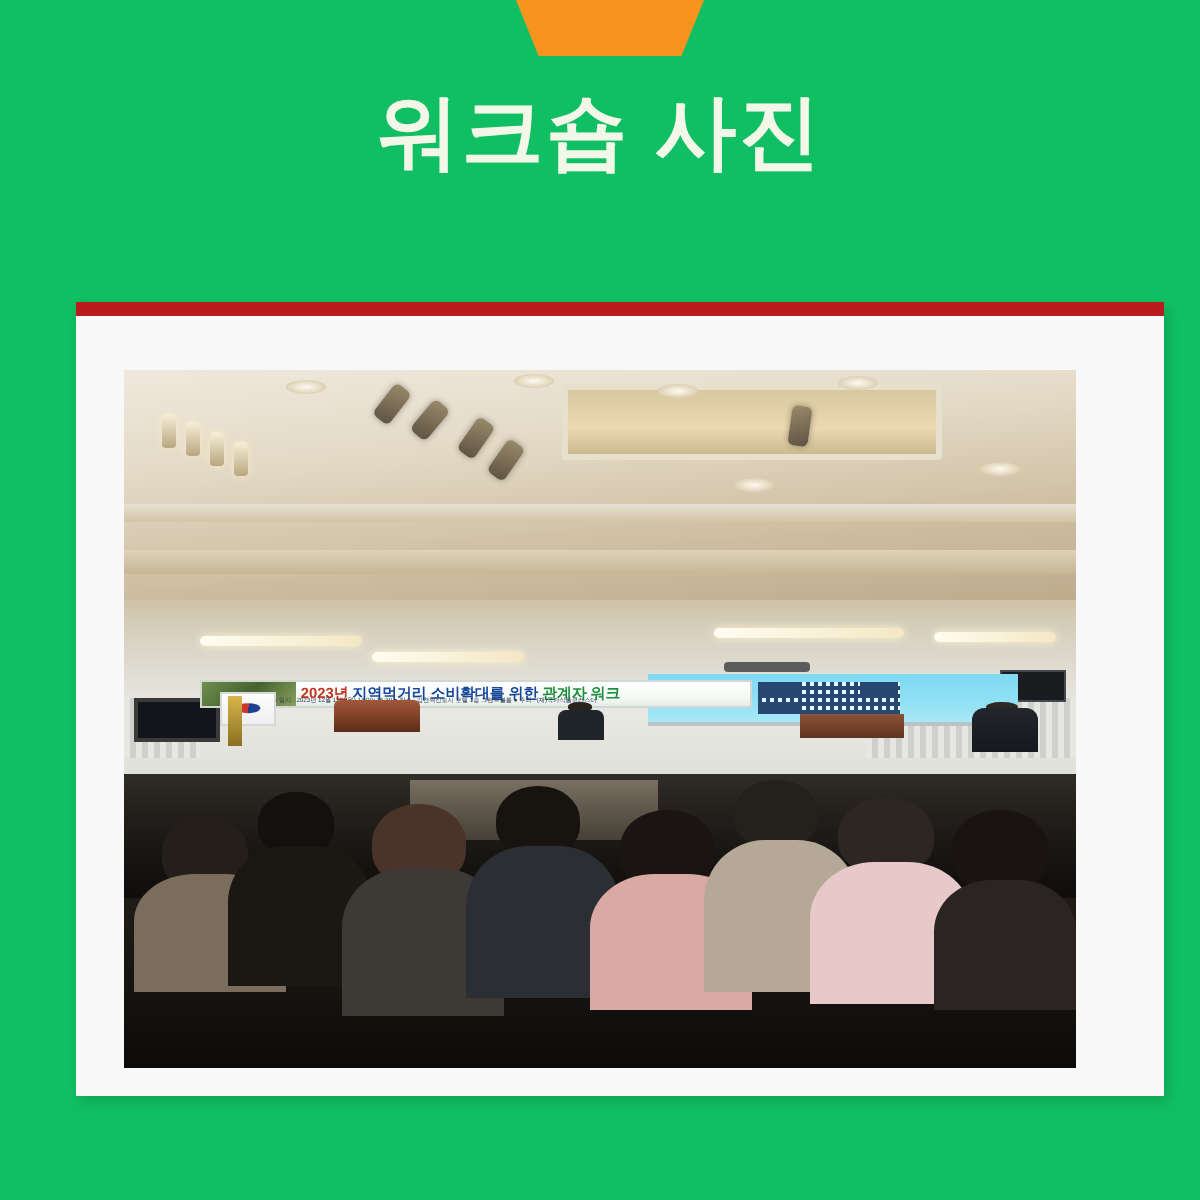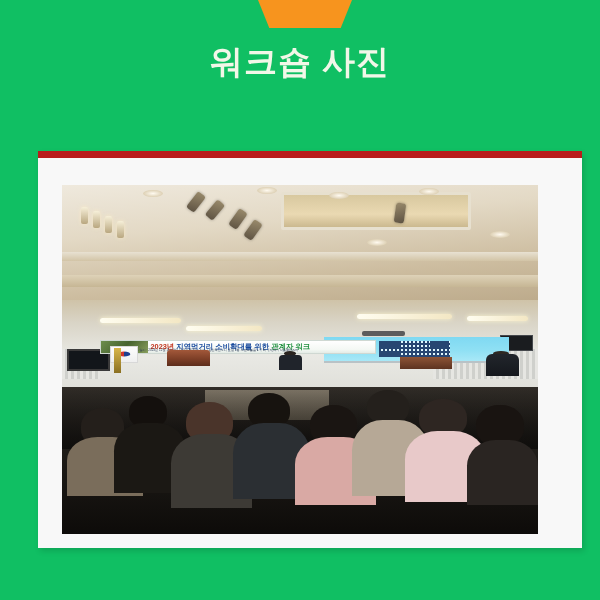--- a/index.html
+++ b/index.html
@@ -32,21 +32,21 @@
   }
 
   
   .heading {
     position: absolute;
     top: 42px;
     left: 0;
     width: 600px;
     text-align: center;
     color: #f2f7e8;
-    font-size: 33px;
+    font-size: 41px;
     font-weight: 700;
     letter-spacing: 1px;
     line-height: 1.2;
     white-space: nowrap;
   }
 
   
   .section-tab {
     position: absolute;
     top: 123px;

